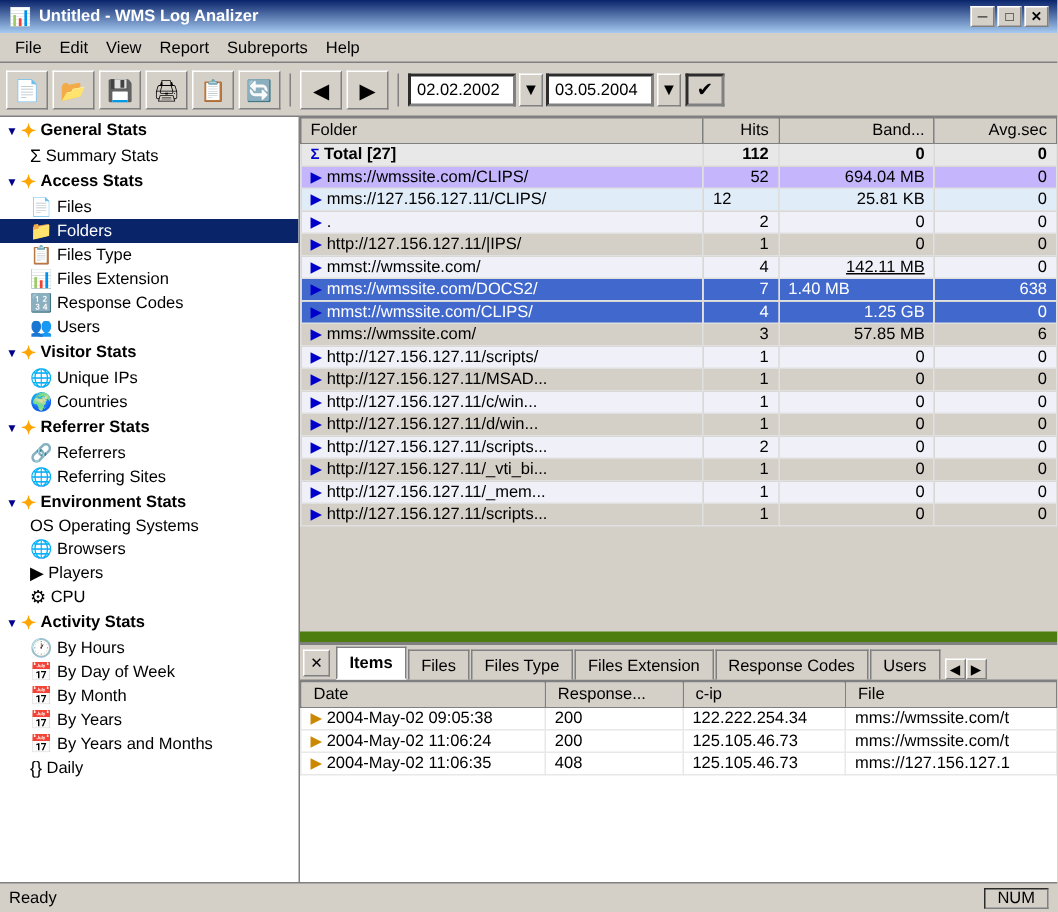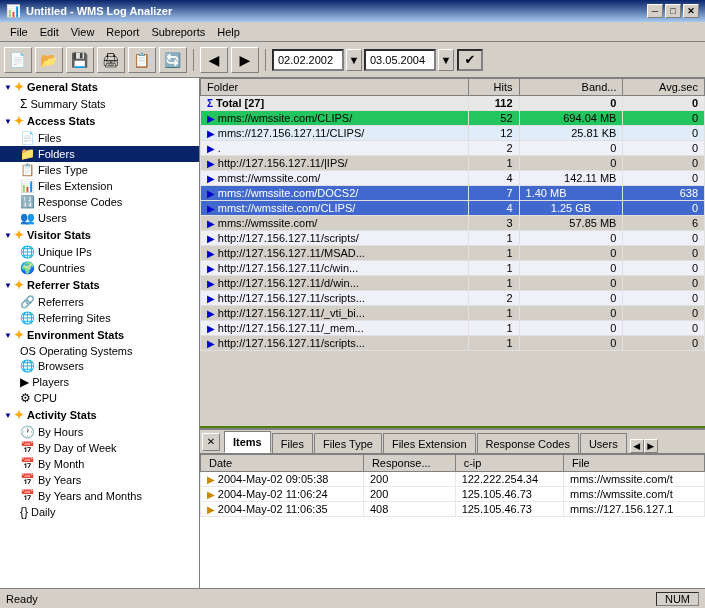--- a/index.html
+++ b/index.html
@@ -115,21 +115,21 @@
       flex: 1;
       display: flex;
       flex-direction: column;
       overflow: hidden;
     }
 
     
     .data-table-container {
       flex: 1;
       overflow: auto;
-      border-bottom: 2px solid #4d7c0f;
+      border-bottom: 7px solid #4d7c0f;
     }
     .data-table {
       width: 100%;
       border-collapse: collapse;
       font-size: 11px;
     }
     .data-table th {
       background: #d4d0c8;
       border: 1px solid #808080;
       padding: 2px 6px;
@@ -433,35 +433,35 @@
         <tbody id="main-tbody">
         <tr class="total-row">
     <td>
       <span class="row-arrow">Σ</span>
       Total [27]
     </td>
     <td style="text-align:right;">112</td>
     <td style="text-align:right;">0</td>
     <td style="text-align:right;">0</td>
   </tr>
-            <tr style="background: #22c55e;">
+            <tr style="background: #c4b5fd;">
     <td>
       <span class="row-arrow">▶</span>
       mms://wmssite.com/CLIPS/
     </td>
     <td style="text-align:right;">52</td>
     <td style="text-align:right;">694.04 MB</td>
     <td style="text-align:right;">0</td>
   </tr>
             <tr style="background: rgb(224, 236, 248);">
     <td>
       <span class="row-arrow">▶</span>
       mms://127.156.127.11/CLIPS/
     </td>
-    <td style="text-align:right;">12</td>
+    <td style="text-align:left;">12</td>
     <td style="text-align:right;">25.81 KB</td>
     <td style="text-align:right;">0</td>
   </tr>
             <tr>
     <td>
       <span class="row-arrow">▶</span>
       .
     </td>
     <td style="text-align:right;">2</td>
     <td style="text-align:right;">0</td>
@@ -475,39 +475,39 @@
     <td style="text-align:right;">1</td>
     <td style="text-align:right;">0</td>
     <td style="text-align:right;">0</td>
   </tr>
             <tr>
     <td>
       <span class="row-arrow">▶</span>
       mmst://wmssite.com/
     </td>
     <td style="text-align:right;">4</td>
-    <td style="text-align:right;">142.11 MB</td>
+    <td style="text-align:right;text-decoration:underline;">142.11 MB</td>
     <td style="text-align:right;">0</td>
   </tr>
             <tr class="highlighted">
     <td>
       <span class="row-arrow">▶</span>
       mms://wmssite.com/DOCS2/
     </td>
     <td style="text-align:right;">7</td>
     <td style="text-align:left;">1.40 MB</td>
     <td style="text-align:right;">638</td>
   </tr>
             <tr class="highlighted">
     <td>
       <span class="row-arrow">▶</span>
       mmst://wmssite.com/CLIPS/
     </td>
     <td style="text-align:right;">4</td>
-    <td style="text-align:center;">1.25 GB</td>
+    <td style="text-align:right;">1.25 GB</td>
     <td style="text-align:right;">0</td>
   </tr>
             <tr>
     <td>
       <span class="row-arrow">▶</span>
       mms://wmssite.com/
     </td>
     <td style="text-align:right;">3</td>
     <td style="text-align:right;">57.85 MB</td>
     <td style="text-align:right;">6</td>

